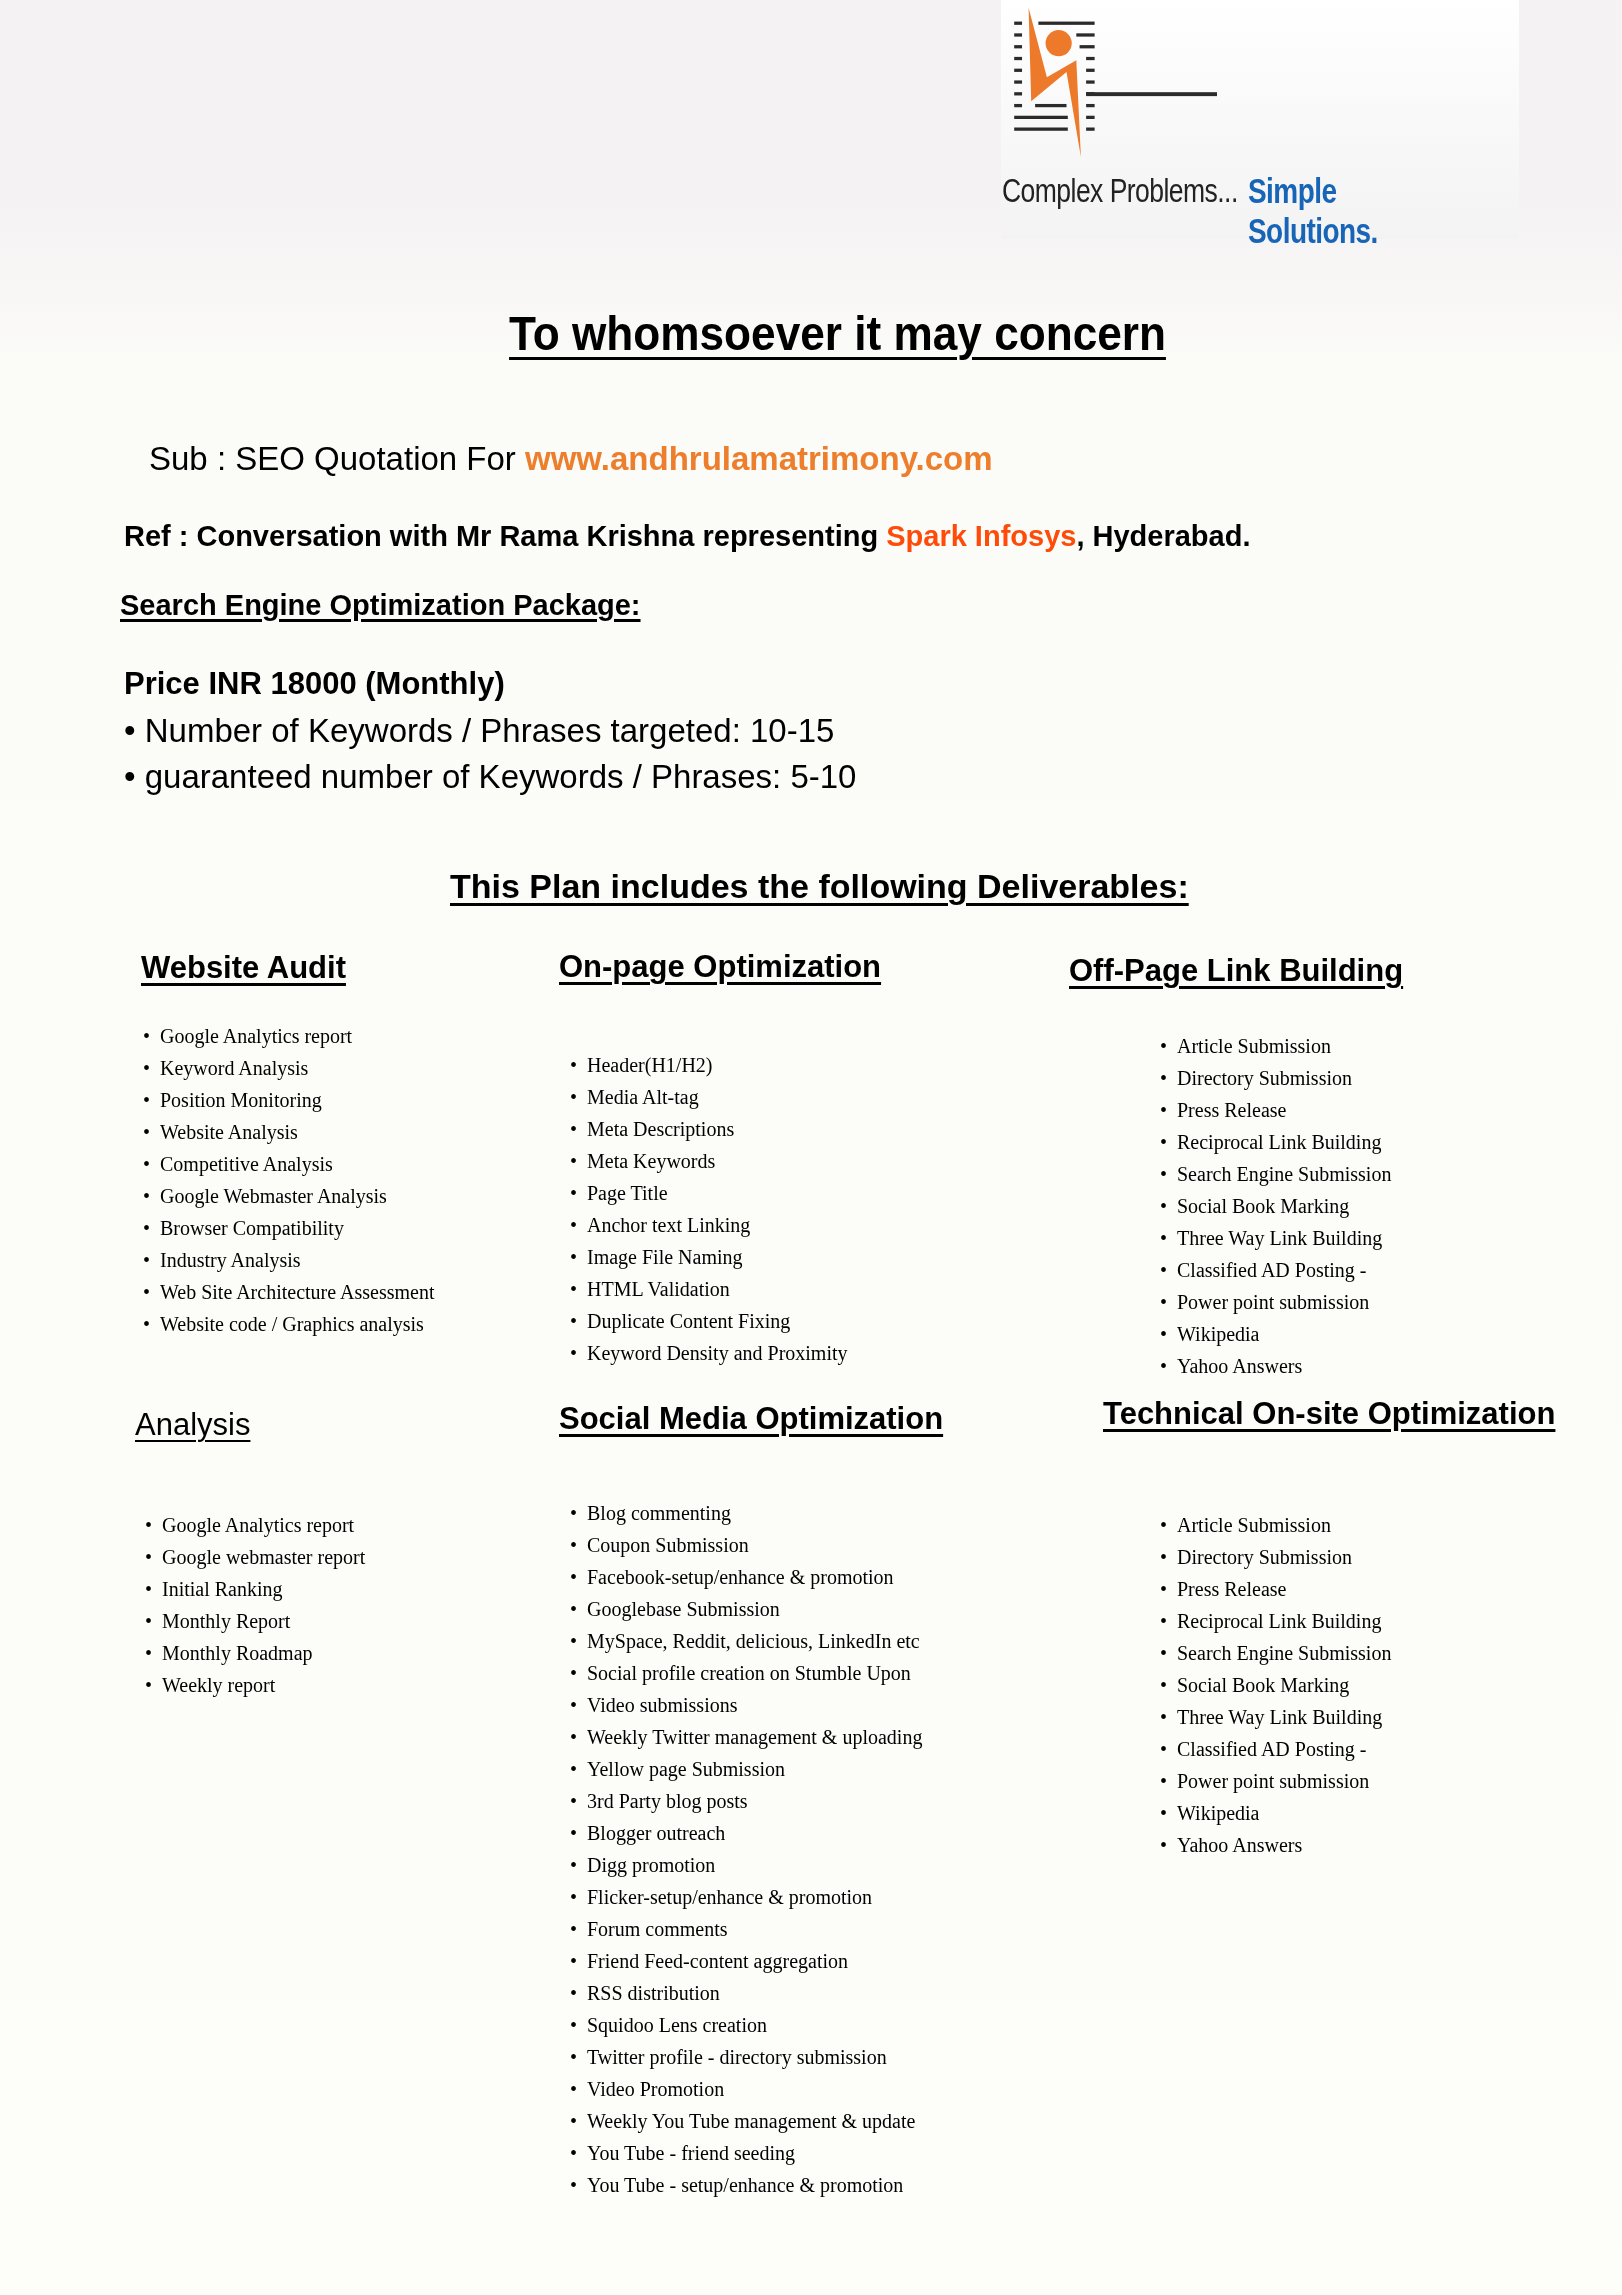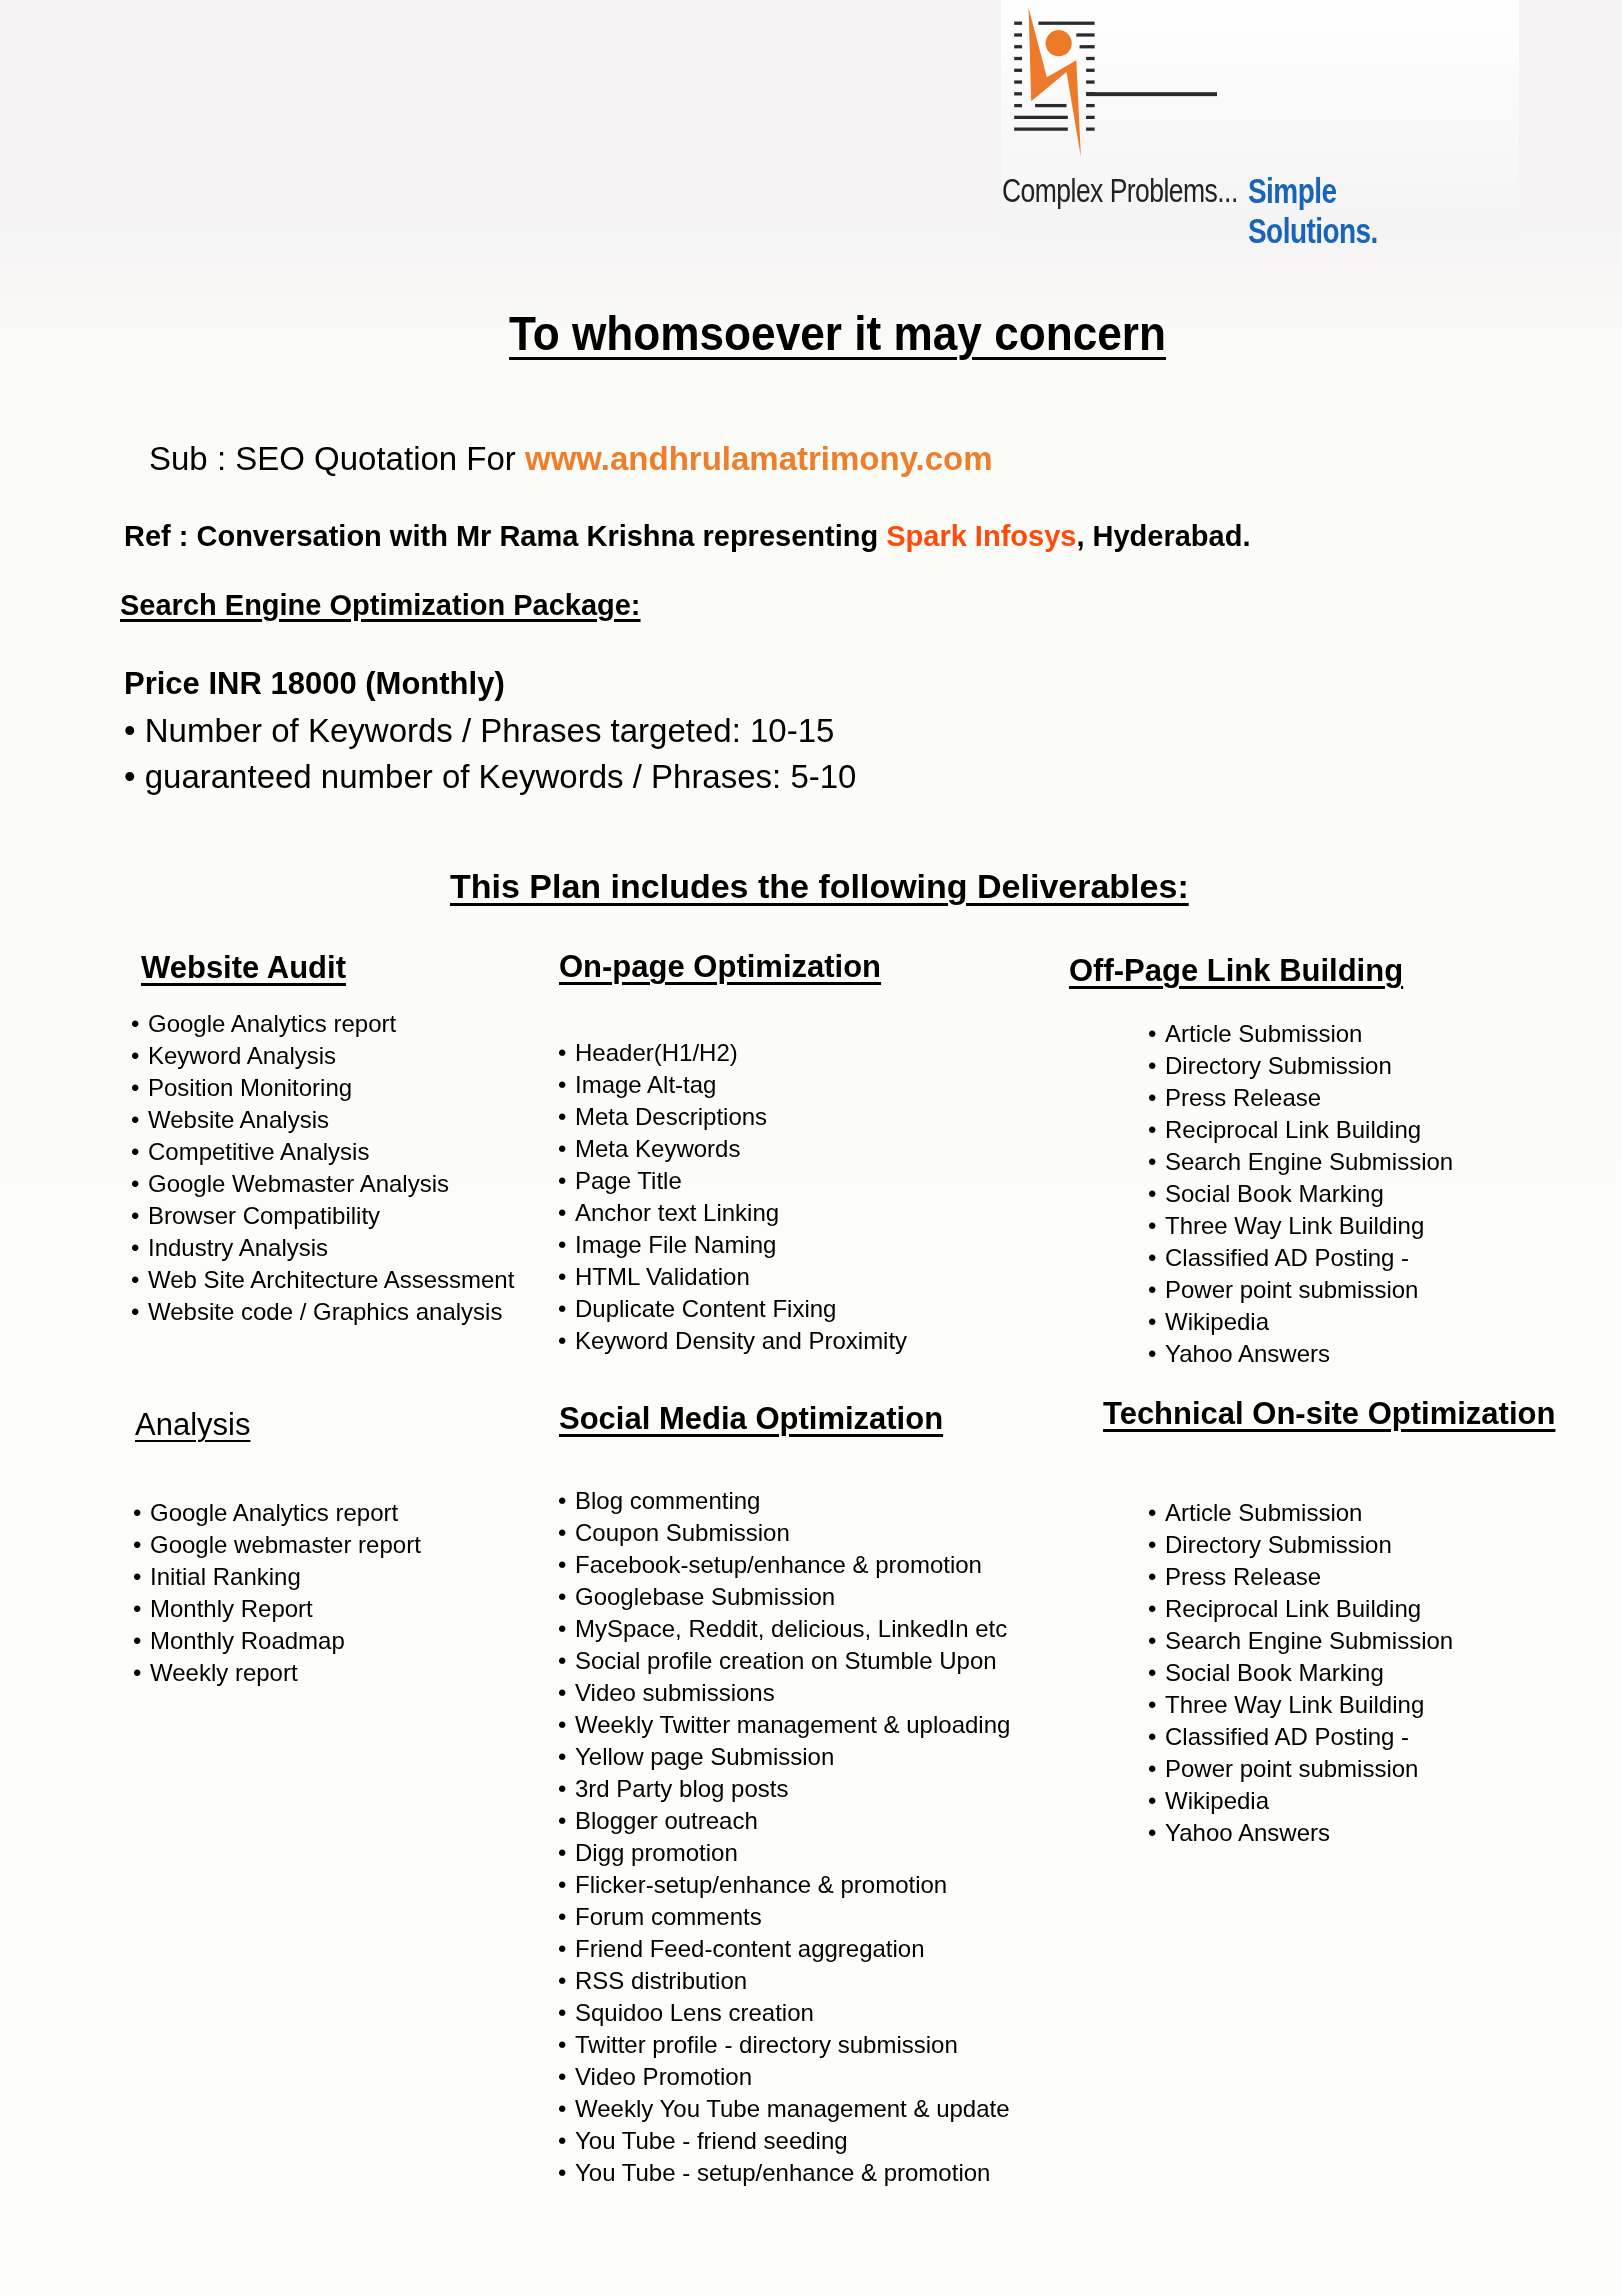--- a/index.html
+++ b/index.html
@@ -33,21 +33,21 @@
   .pkg { left: 120px; top: 589px; font-size: 29px; font-weight: bold; text-decoration: underline;
     text-decoration-thickness: 2.6px; text-underline-offset: 3.9px; }
   .price { left: 124px; top: 666px; font-size: 31px; font-weight: bold; }
   .bullet-lg { left: 124px; font-size: 33px; }
   .deliv { left: 450px; top: 867px; font-size: 34px; font-weight: bold; text-decoration: underline;
     text-decoration-thickness: 2.6px; text-underline-offset: 5.2px; }
 
   .sec-h { font-size: 31px; font-weight: bold; text-decoration: underline; text-decoration-thickness: 2.6px;
     text-underline-offset: 5.2px; }
   .sec-h.plain { font-weight: normal; text-decoration-thickness: 2px; }
-  ul.list { position: absolute; margin: 0; padding: 0; list-style: none; font-size: 24px; line-height: 32px; }
+  ul.list { position: absolute; margin: 12px; padding: 0; list-style: none; font-size: 20px; line-height: 32px; font-family: Liberation Serif, serif; }
   ul.list li { white-space: nowrap; }
   ul.list li::before { content: "\2022"; display: inline-block; width: 17px; }
 </style>
 </head>
 <body>
 
 <div id="logo">
   <svg width="216" height="170" viewBox="0 0 330 260">
     <g fill="#2b2b2b">
       <rect x="20" y="33" width="12" height="5"></rect>
@@ -107,21 +107,21 @@
     <li>Google Webmaster Analysis</li>
     <li>Browser Compatibility</li>
     <li>Industry Analysis</li>
     <li>Web Site Architecture Assessment</li>
     <li>Website code / Graphics analysis</li>
   </ul>
 
 <div class="abs sec-h" style="left:559px; top:949px;">On-page Optimization</div>
 <ul class="list" style="left:558px; top:1037px;">
     <li>Header(H1/H2)</li>
-    <li>Image Alt-tag</li>
+    <li>Media Alt-tag</li>
     <li>Meta Descriptions</li>
     <li>Meta Keywords</li>
     <li>Page Title</li>
     <li>Anchor text Linking</li>
     <li>Image File Naming</li>
     <li>HTML Validation</li>
     <li>Duplicate Content Fixing</li>
     <li>Keyword Density and Proximity</li>
   </ul>
 

